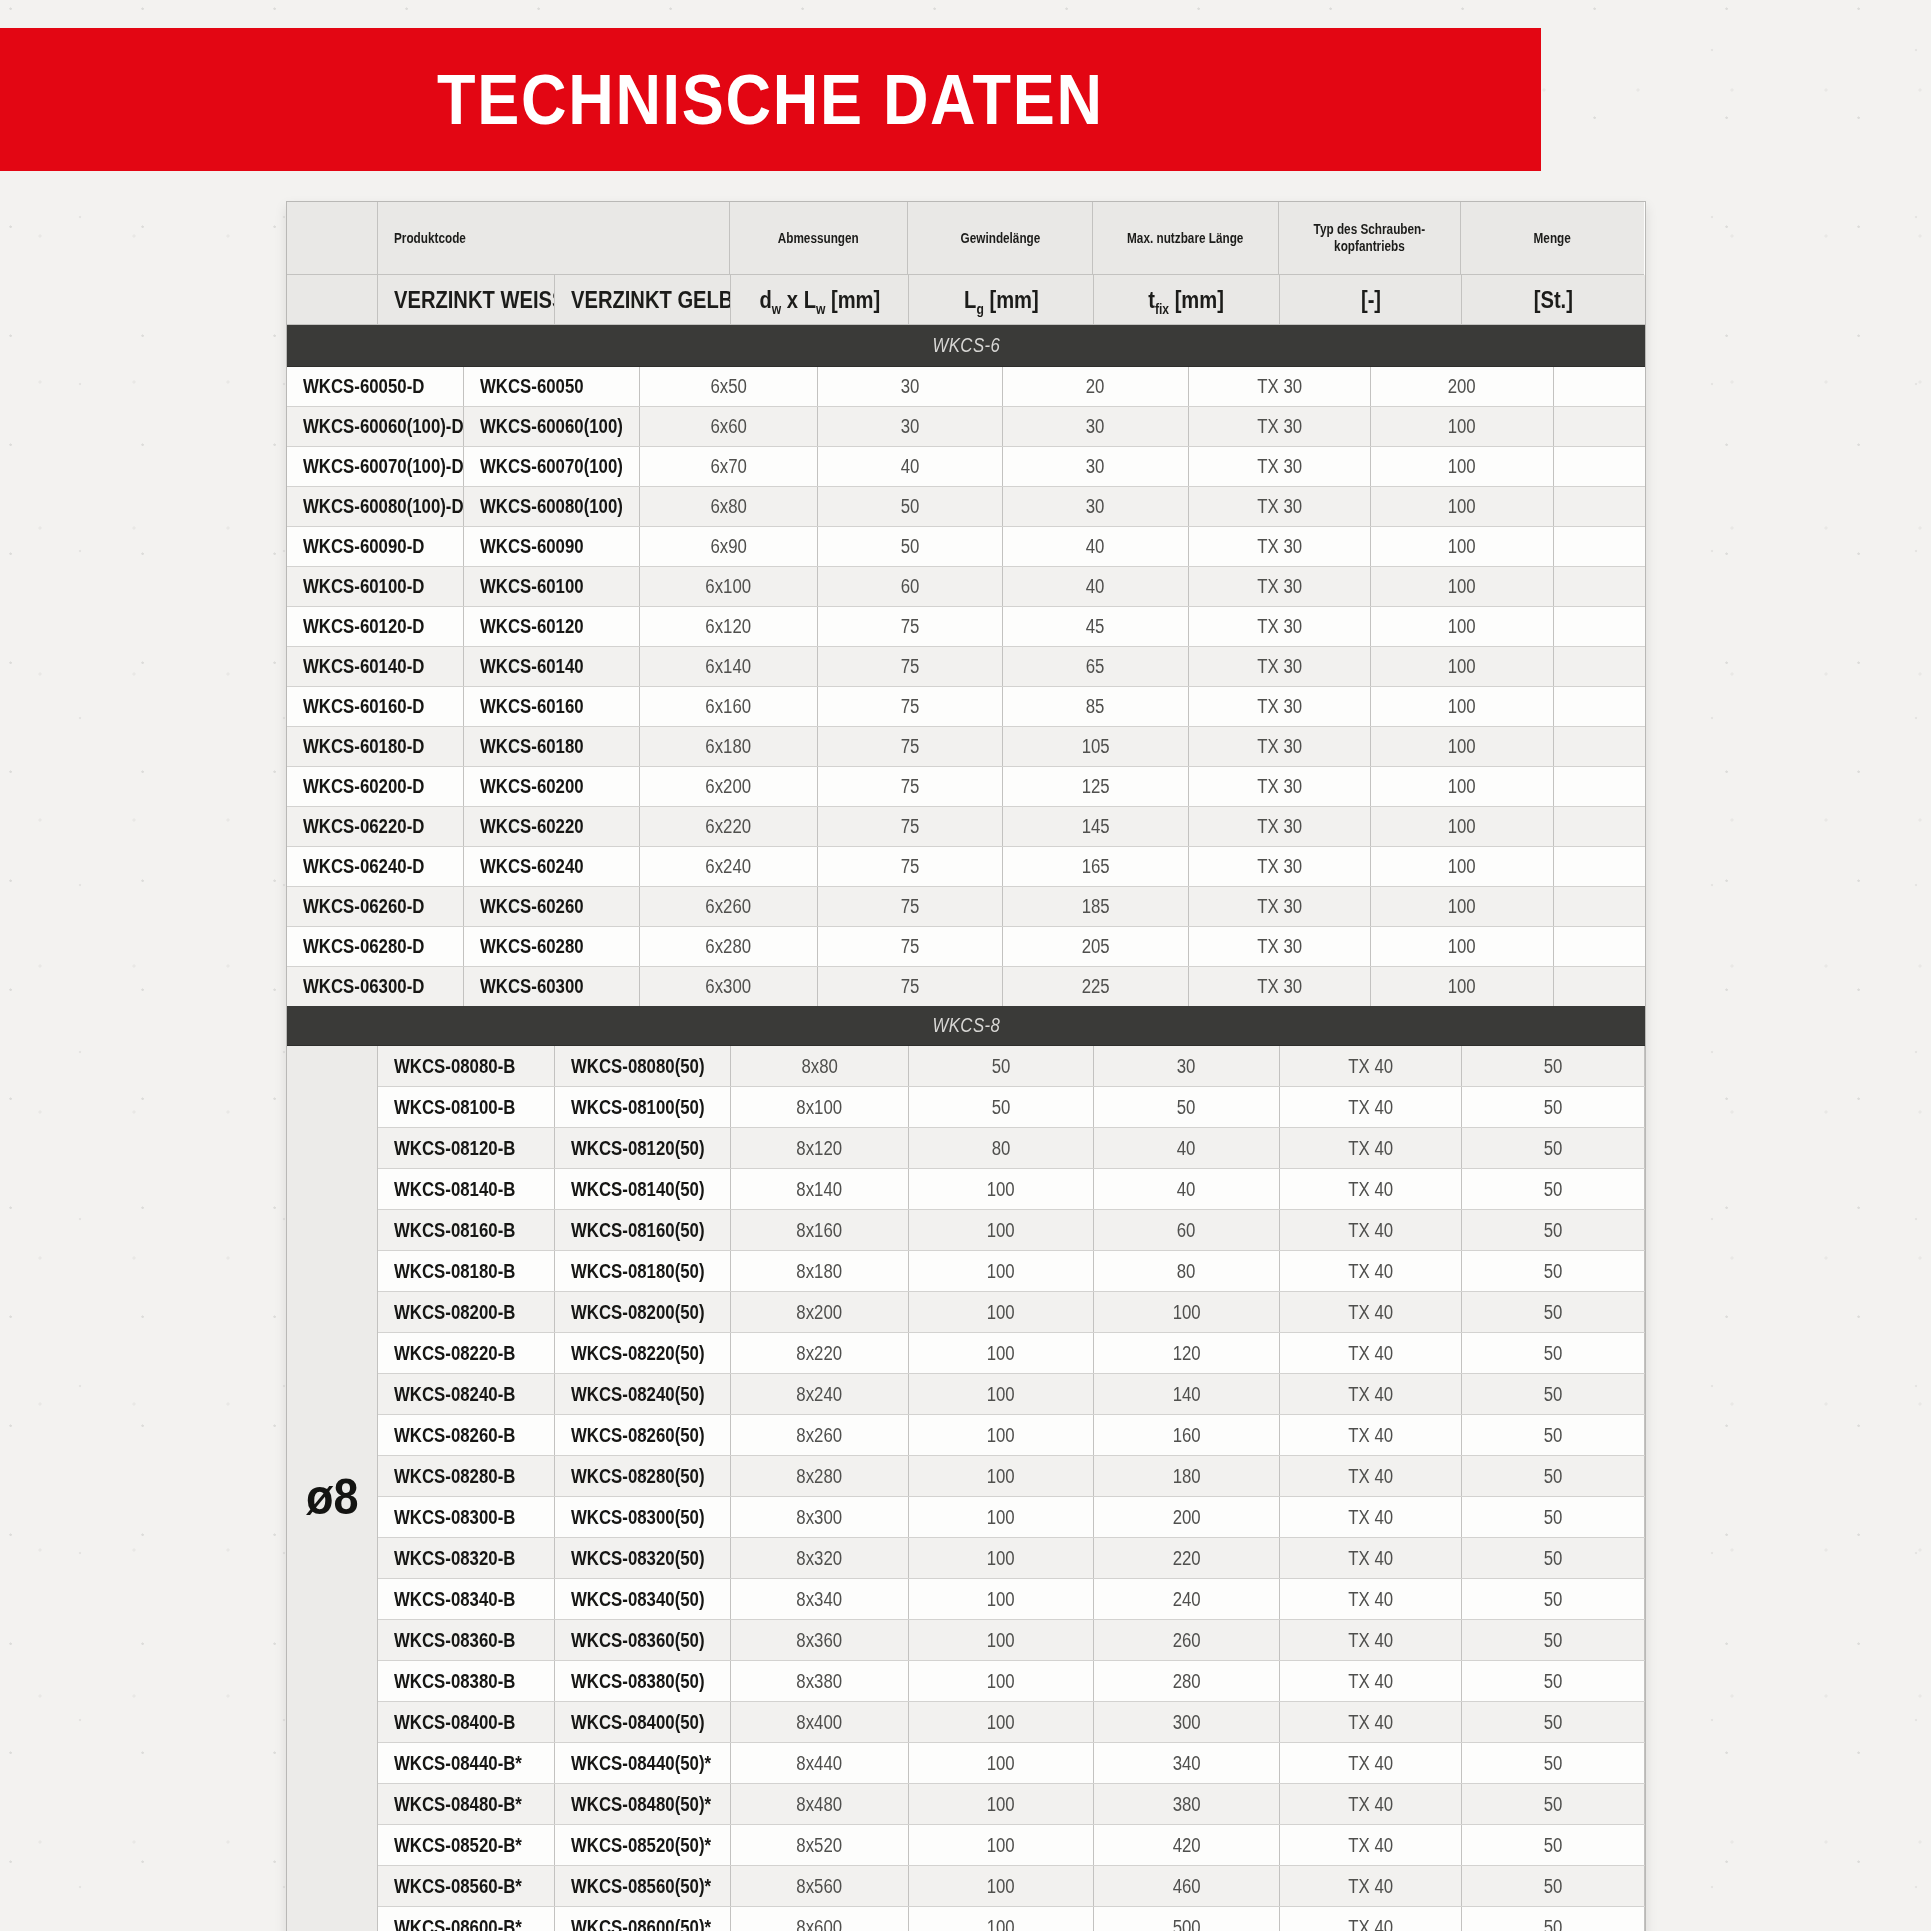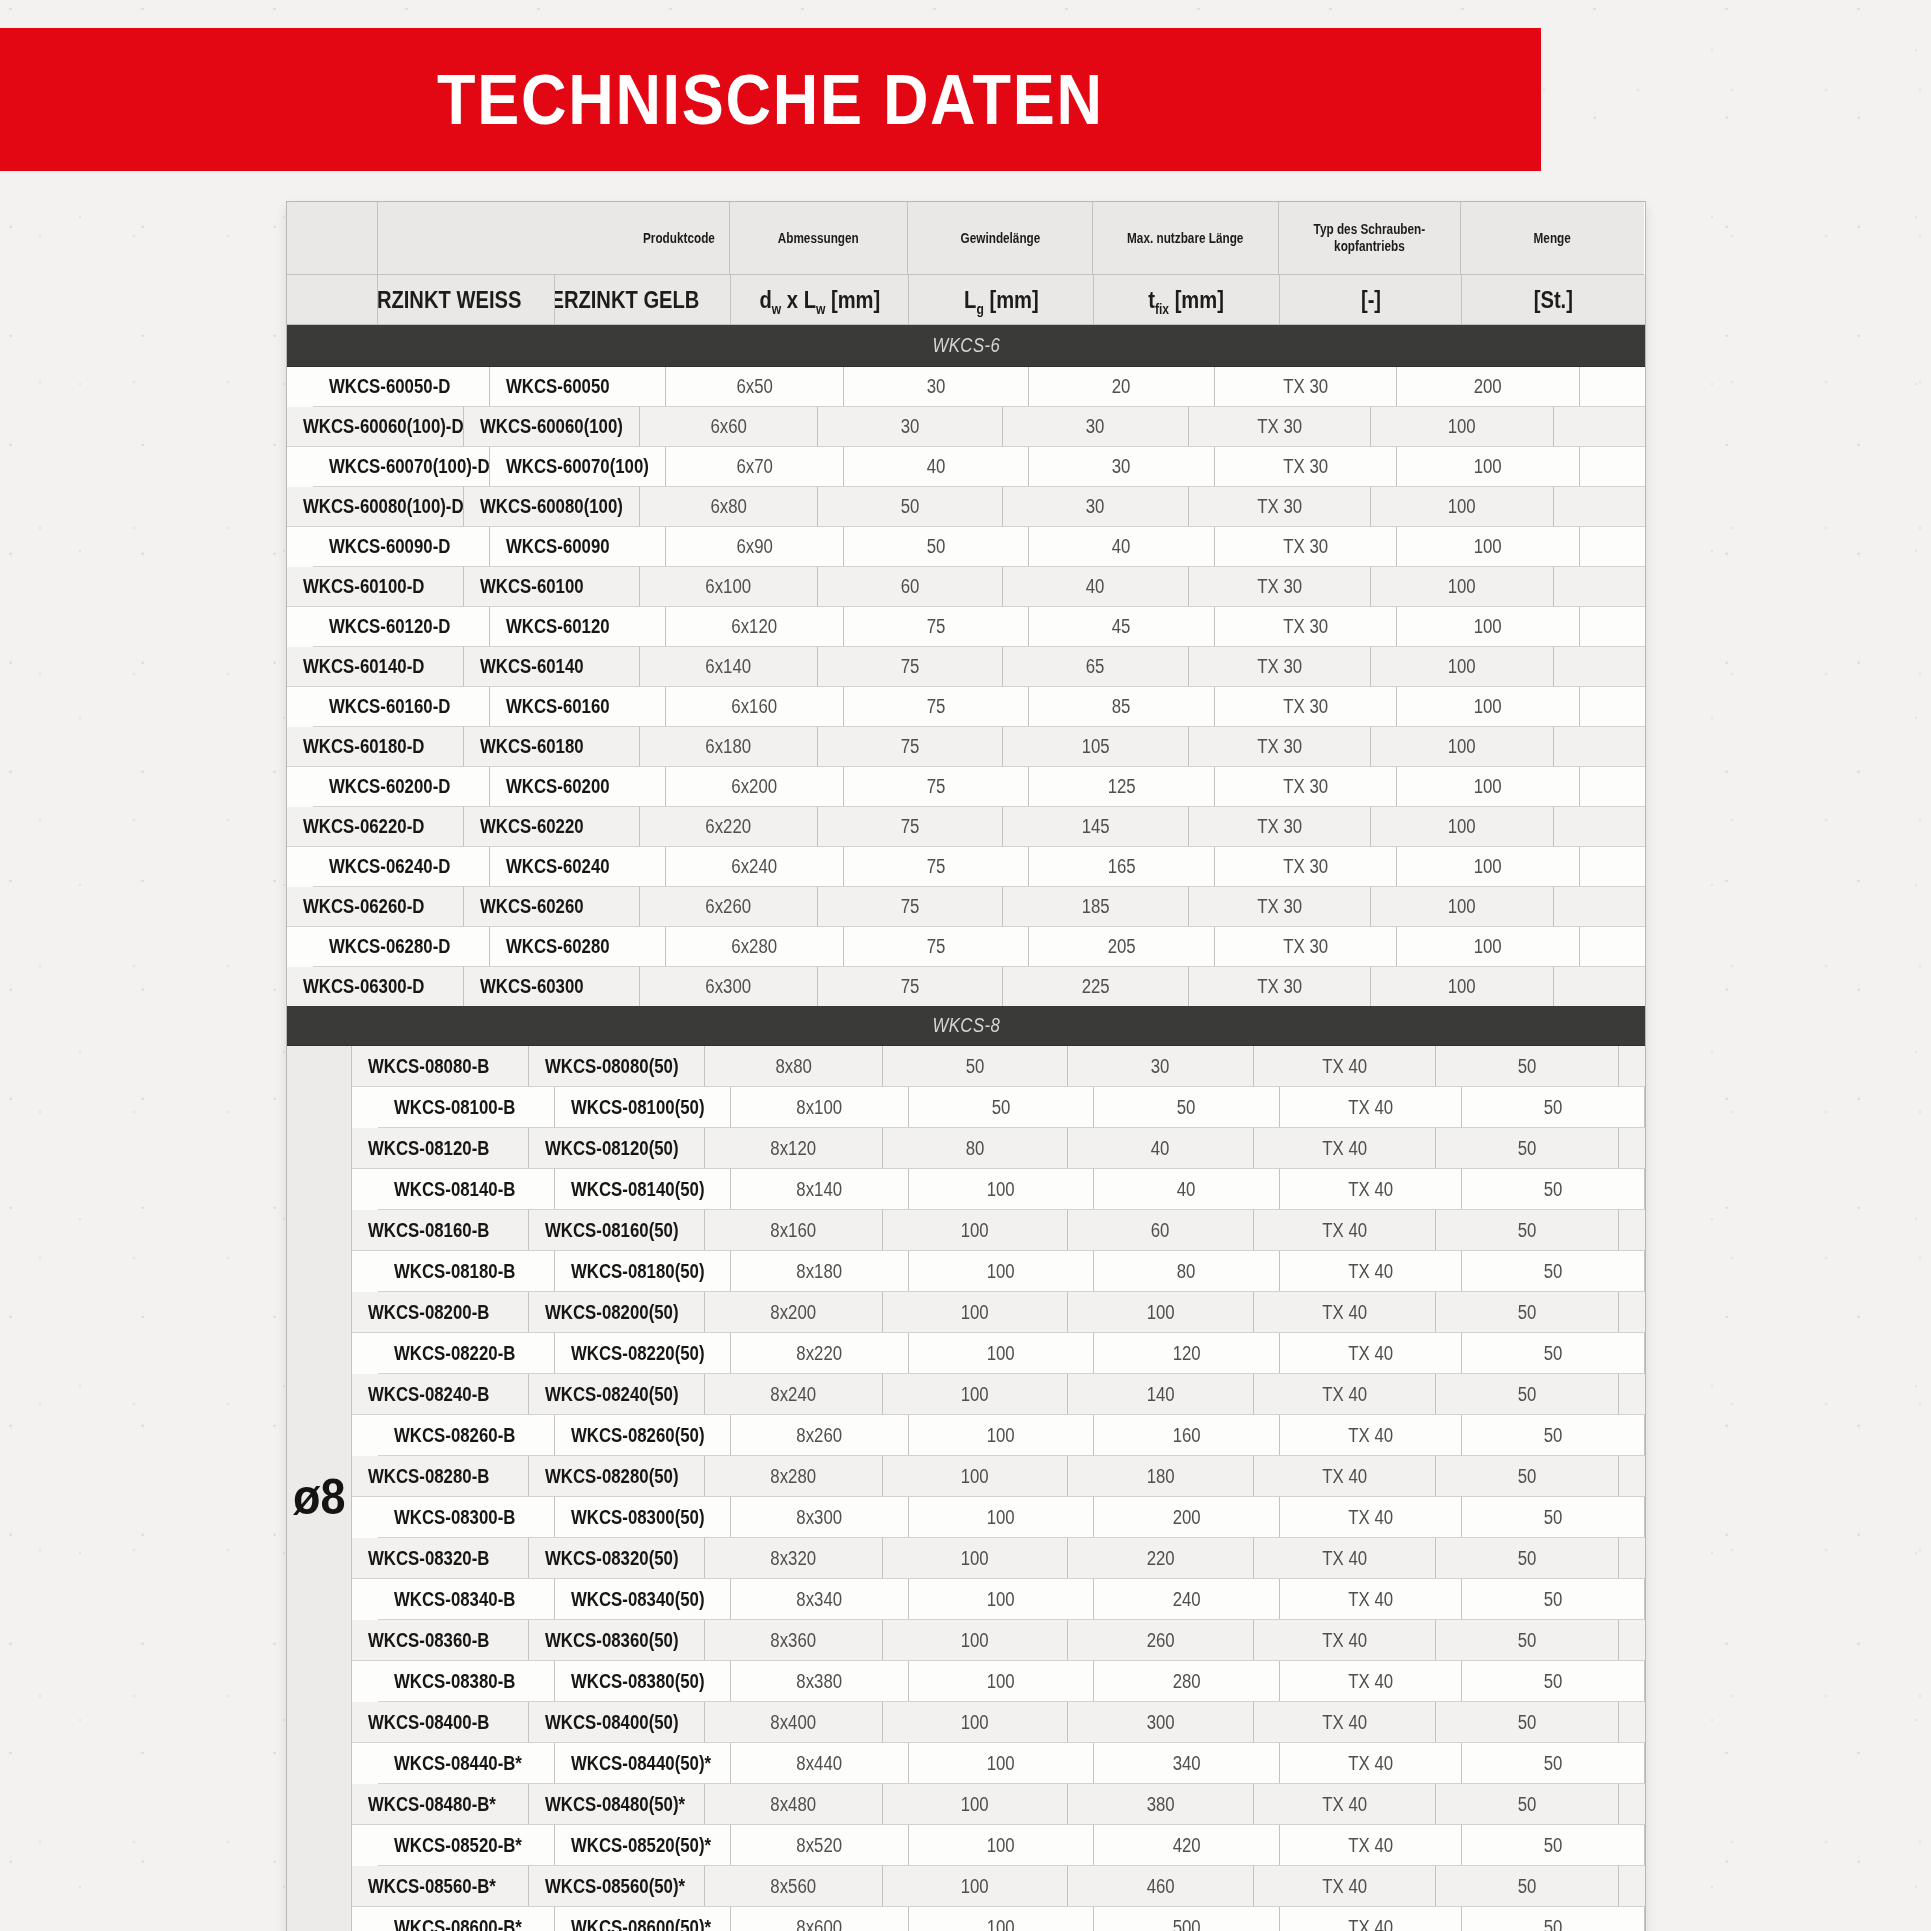--- a/index.html
+++ b/index.html
@@ -27,42 +27,42 @@
     box-shadow:0 4.8px 11.6px rgba(0,0,0,0.10);
   }
   .cell{box-sizing:border-box;display:flex;align-items:center;justify-content:center;
     border-right:1px solid #c3c2c0;overflow:hidden;}
   .cell:last-child{border-right:none;}
   .hrow1{display:grid;grid-template-columns:91px 352px 178px 185px 186px 182px 183px;height:73px;}
   .hrow2{display:grid;grid-template-columns:91px 177px 176px 178px 185px 186px 182px 183px;height:50px;}
   .hrow1 .cell,.hrow2 .cell{background:#e9e8e6;border-bottom:1px solid #c3c2c0;
     font-weight:700;color:#1c1c1a;font-size:14px;}
   .hrow2 .cell{font-size:24px;}
-  .cell.left{justify-content:flex-end;padding-left:16.4px;}
+  .cell.left{justify-content:flex-start;padding-left:16.4px;}
   .cz{display:inline-block;transform:scaleX(0.84);white-space:nowrap;}
   .cz.lz{transform-origin:left center;}
   .cz.twoline{white-space:normal;text-align:center;line-height:1.18;}
   sub{font-size:60%;line-height:0;}
   .section-bar{
     height:41px;background:#3a3a38;display:flex;align-items:center;justify-content:center;
     border-bottom:1px solid #2e2e2c;
     font-style:italic;
   }
   .sec-1 .section-bar{height:39px;}
   .section-label{color:#d8d7d5;font-size:20px;font-weight:400;letter-spacing:0.5px;}
   .section-body{display:flex;}
   .dia-cell{width:91px;box-sizing:border-box;background:#ecebe9;
     border-right:1px solid #c3c2c0;display:flex;align-items:center;justify-content:center;}
   .dia-label{font-size:50px;font-weight:700;color:#141412;transform:scaleX(0.9);}
   .rows{flex:1;}
   .trow{display:grid;grid-template-columns:177px 176px 178px 185px 186px 182px 183px;
     height:39px;border-bottom:1px solid #d3d2d0;}
   .sec-1 .trow{height:40px;}
   .rows .trow:last-child{border-bottom:none;}
-  .trow.shade-white{background:#fdfdfc;margin-left:26px;}
+  .trow.shade-white{background:#fdfdfc;}
   .trow.shade-gray{background:#f2f1ef;}
   .trow .cell{font-size:20px;color:#4f4f4d;border-right:1px solid #c3c2c0;}
   .trow .cell.code{font-weight:700;color:#161614;justify-content:flex-start;padding-left:16.4px;}
 </style>
 </head>
 <body>
 
 <header class="banner">
   <h1><span>TECHNISCHE DATEN</span></h1>
 </header>

